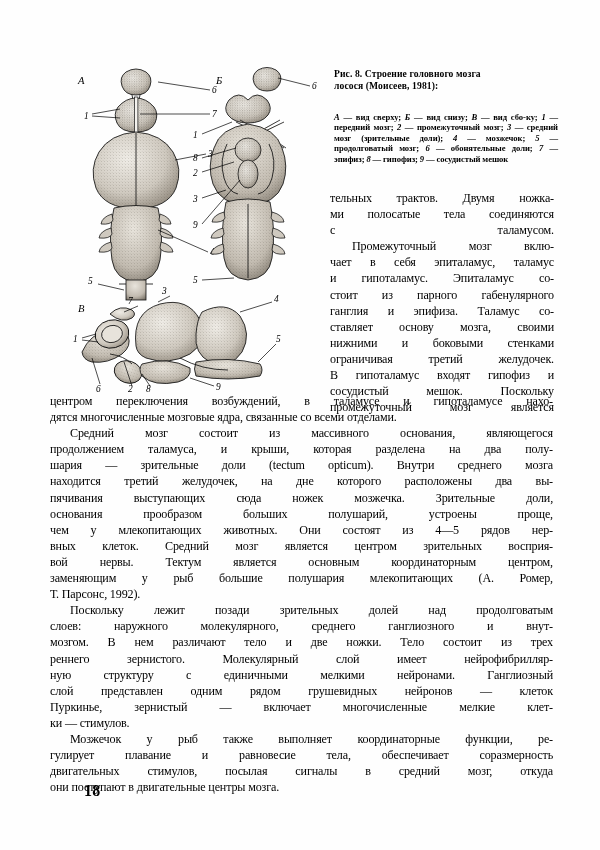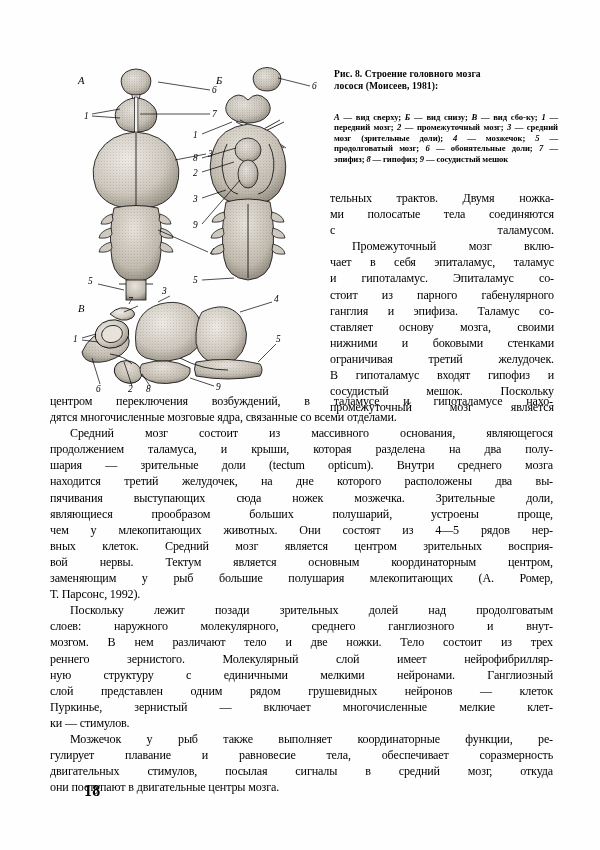--- a/index.html
+++ b/index.html
@@ -347,21 +347,21 @@
     </div>
 
   <div id="body-col">
       <span class="ln">центром переключения возбуждений, в таламусе и гипоталамусе нахо-</span>
       <span class="ln free">дятся многочисленные мозговые ядра, связанные со всеми отделами.</span>
       <span class="ln" style="text-indent: 20px;">Средний мозг состоит из массивного основания, являющегося</span>
       <span class="ln">продолжением таламуса, и крыши, которая разделена на два полу-</span>
       <span class="ln">шария — зрительные доли (tectum opticum). Внутри среднего мозга</span>
       <span class="ln">находится третий желудочек, на дне которого расположены два вы-</span>
       <span class="ln">пячивания выступающих сюда ножек мозжечка. Зрительные доли,</span>
-      <span class="ln">являющиеся прообразом больших полушарий, устроены проще,</span>
+      <span class="ln">основания прообразом больших полушарий, устроены проще,</span>
       <span class="ln">чем у млекопитающих животных. Они состоят из 4—5 рядов нер-</span>
       <span class="ln">вных клеток. Средний мозг является центром зрительных восприя-</span>
       <span class="ln">вой нервы. Тектум является основным координаторным центром,</span>
       <span class="ln">заменяющим у рыб большие полушария млекопитающих (А. Ромер,</span>
       <span class="ln free">Т. Парсонс, 1992).</span>
       <span class="ln" style="text-indent: 20px;">Поскольку лежит позади зрительных долей над продолговатым</span>
       <span class="ln">слоев: наружного молекулярного, среднего ганглиозного и внут-</span>
       <span class="ln">мозгом. В нем различают тело и две ножки. Тело состоит из трех</span>
       <span class="ln">реннего зернистого. Молекулярный слой имеет нейрофибрилляр-</span>
       <span class="ln">ную структуру с единичными мелкими нейронами. Ганглиозный</span>

